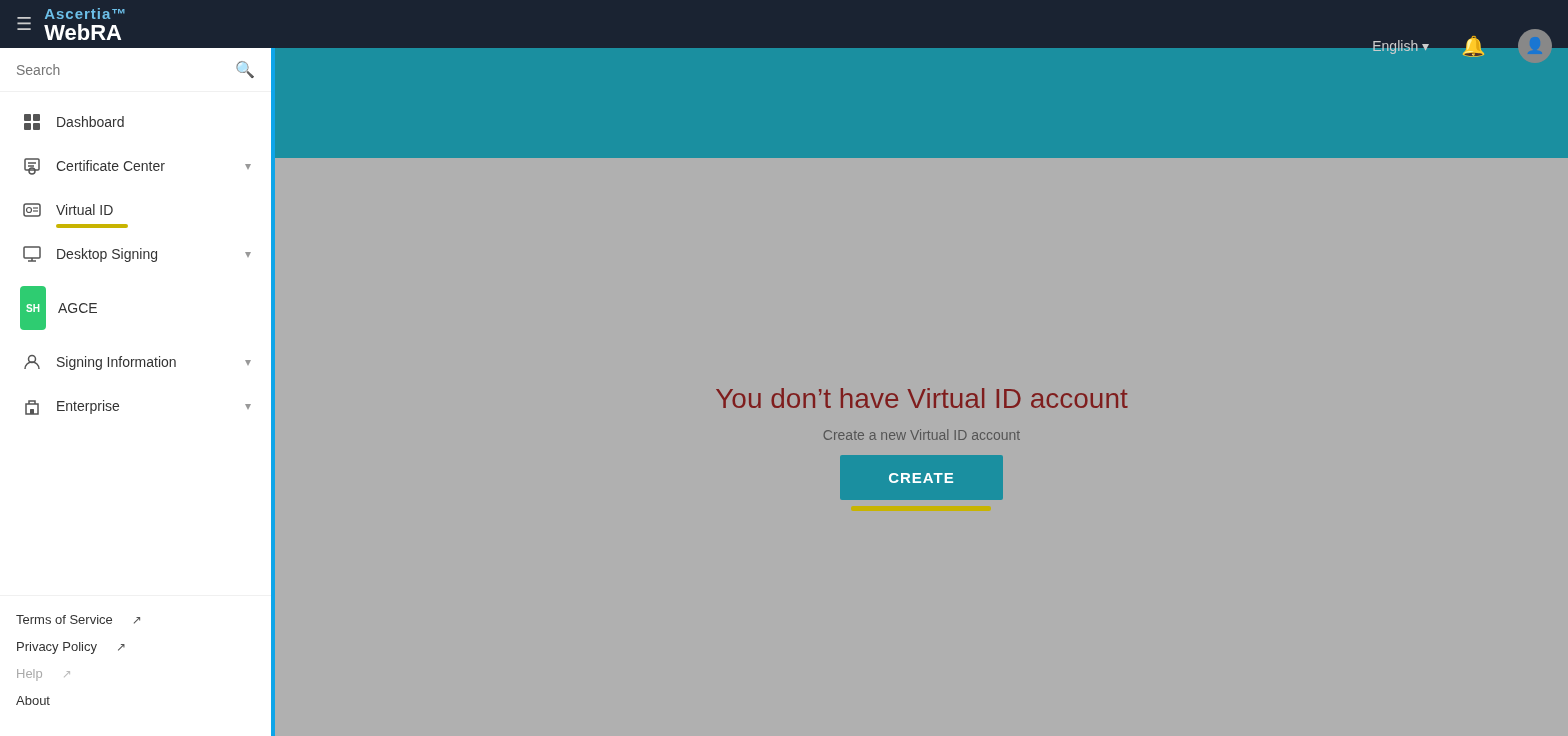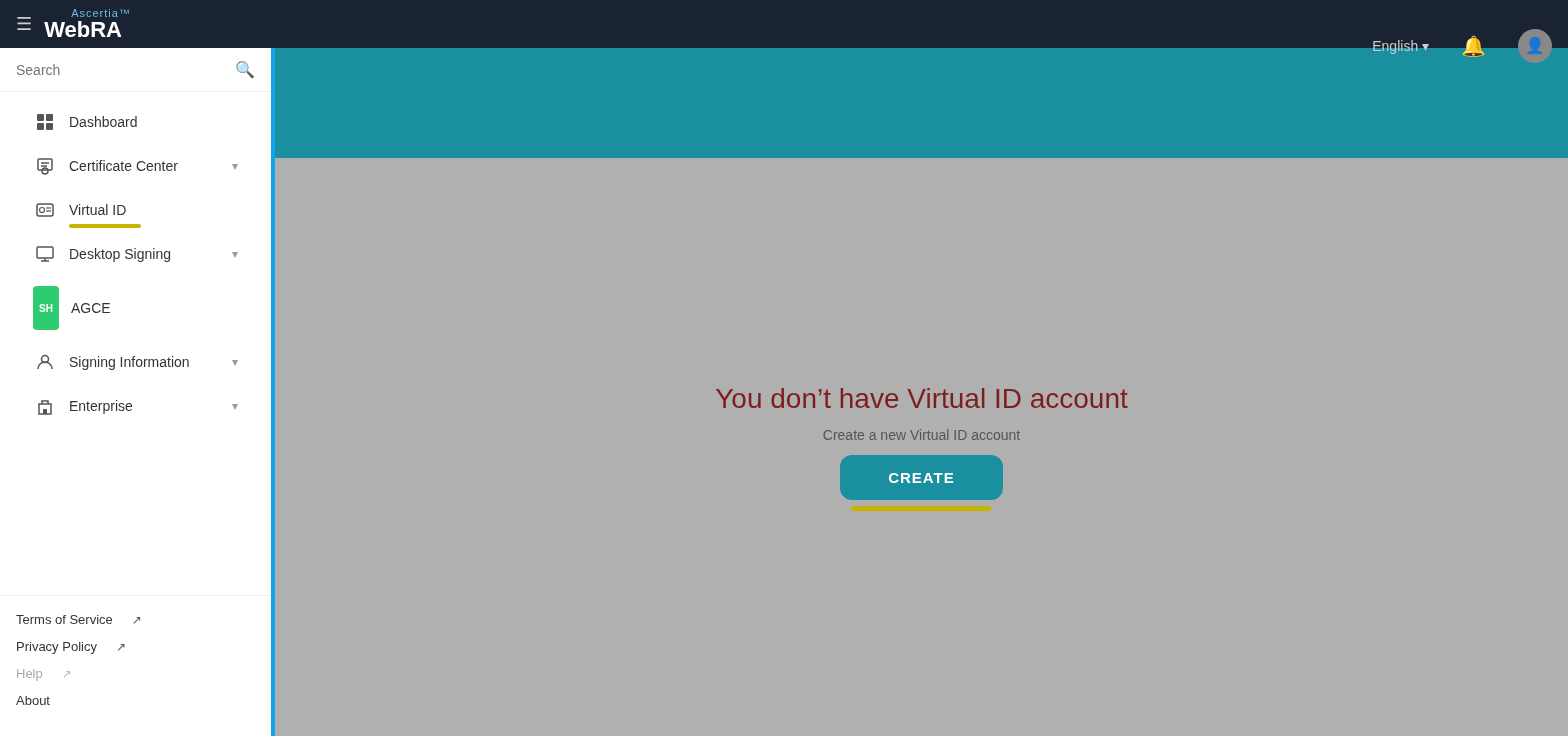--- a/index.html
+++ b/index.html
@@ -21,24 +21,23 @@
       cursor: pointer;
       margin-right: 12px;
     }
     .navbar-logo {
       display: flex;
       flex-direction: column;
       margin-right: auto;
     }
     .navbar-logo .brand-top {
       color: #6cbfe8;
-      font-size: 11px;
+      font-size: 15px;
       letter-spacing: 1px;
-      font-weight: 400;
-      margin-left: 27px;
+      font-weight: 700;
     }
     .navbar-logo .brand-main {
       color: #fff;
       font-size: 22px;
       font-weight: 300;
       line-height: 1;
     }
     .navbar-logo .brand-main span {
       font-weight: 700;
     }
@@ -101,21 +100,21 @@
       font-size: 14px;
       color: #666;
     }
     .sidebar-search .search-icon {
       color: #666;
       font-size: 16px;
       cursor: pointer;
     }
     .sidebar-nav {
       flex: 1;
-      padding: 8px 17px;
+      padding: 8px 4px;
     }
     .nav-item {
       display: flex;
       align-items: center;
       padding: 10px 16px;
       cursor: pointer;
       color: #333;
       font-size: 14px;
       position: relative;
     }
@@ -224,21 +223,21 @@
 
     .create-btn {
       background: #1a8fa0;
       color: #fff;
       border: none;
       padding: 14px 48px;
       font-size: 15px;
       font-weight: 600;
       letter-spacing: 1px;
       cursor: pointer;
-      border-radius: 12px;
+      border-radius: 2px;
     }
 
     .btn-underline {
       width: 140px;
       height: 5px;
       background: #c8b400;
       border-radius: 2px;
     }
 
     

